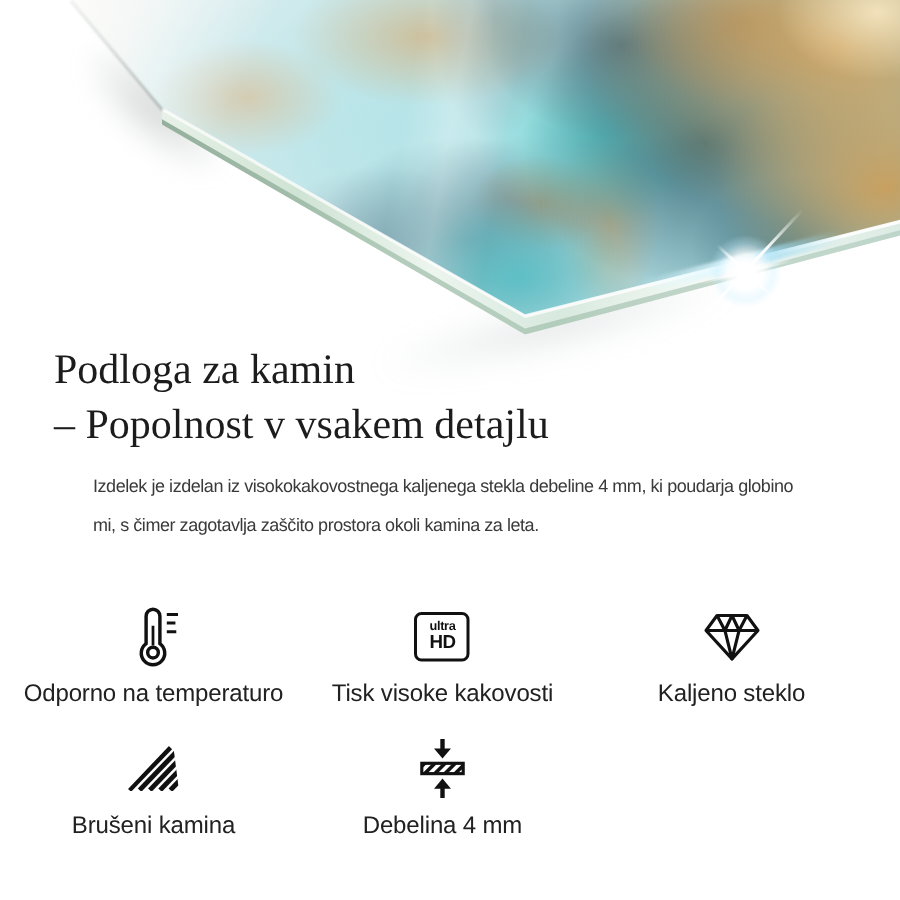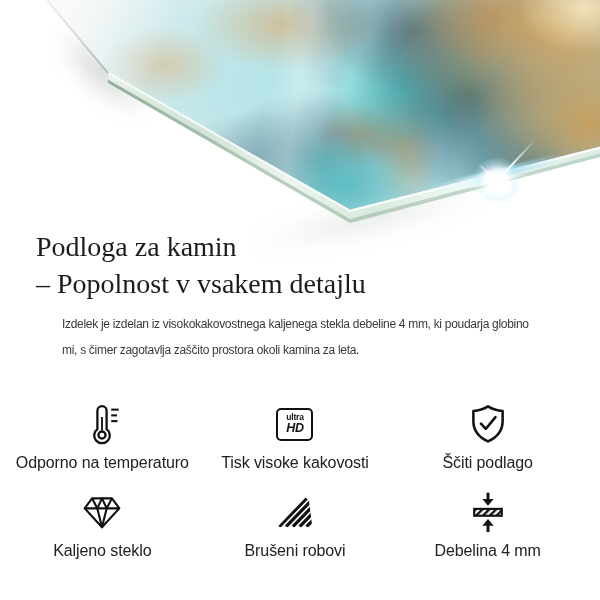--- a/index.html
+++ b/index.html
@@ -117,21 +117,21 @@
   .feature{display:flex;flex-direction:column;align-items:center;}
   .icon-box{height:50px;display:flex;align-items:center;justify-content:center;}
   .feature .label{margin-top:5px;font-size:16px;color:#212121;letter-spacing:-.1px;}
 
   .uhd-box{
     width:33px;height:29px;border:2.6px solid #111;border-radius:5px;
     display:flex;flex-direction:column;align-items:center;justify-content:center;
     color:#111;line-height:1;
   }
   .uhd-top{font-size:8.5px;font-weight:700;letter-spacing:-.2px;}
-  .uhd-bottom{font-size:12.5px;font-weight:800;letter-spacing:-.3px;margin-top:.5px;font-style:italic;}
+  .uhd-bottom{font-size:12.5px;font-weight:800;letter-spacing:-.3px;margin-top:.5px;}
 
   svg.icon{display:block;}
 </style>
 </head>
 <body>
 
 <div class="stage">
 
   <div class="hero">
     <div class="shadow-corner"></div>
@@ -180,29 +180,20 @@
       <div class="feature">
         <div class="icon-box">
           <div class="uhd-box">
             <span class="uhd-top">ultra</span>
             <span class="uhd-bottom">HD</span>
           </div>
         </div>
         <div class="label">Tisk visoke kakovosti</div>
       </div>
 
-      <div class="feature">
-        <div class="icon-box">
-          <svg class="icon" width="44" height="44" viewBox="0 0 40 40" fill="none" stroke="#111" stroke-width="2.3" stroke-linejoin="round" stroke-linecap="round">
-            <path d="M20 4 C16.2 6.4 11.2 7.9 6.7 8.1 V17.2 C6.7 26.4 12.6 32.4 20 35.8 C27.4 32.4 33.3 26.4 33.3 17.2 V8.1 C28.8 7.9 23.8 6.4 20 4 Z"></path>
-            <path d="M13.6 19.6 L18 24.4 L26.8 13.8"></path>
-          </svg>
-        </div>
-        <div class="label">Ščiti podlago</div>
-      </div>
 
       <div class="feature">
         <div class="icon-box">
           <svg class="icon" width="46" height="42" viewBox="0 0 40 40" fill="none" stroke="#111" stroke-width="2" stroke-linejoin="round">
             <path d="M10.5 7 H29.5 L36.5 16.5 L20 34.5 L3.5 16.5 Z"></path>
             <line x1="3.5" y1="16.5" x2="36.5" y2="16.5"></line>
             <path d="M10.5 7 L15.5 16.5 L20 7 L24.5 16.5 L29.5 7"></path>
             <path d="M15.5 16.5 L20 34.5 L24.5 16.5"></path>
           </svg>
         </div>
@@ -219,21 +210,21 @@
             </defs>
             <g clip-path="url(#triclip)" stroke="#111" stroke-width="3.1">
               <line x1="5" y1="33" x2="31" y2="6"></line>
               <line x1="11.5" y1="33" x2="37.5" y2="6"></line>
               <line x1="18" y1="33" x2="44" y2="6"></line>
               <line x1="24.5" y1="33" x2="50.5" y2="6"></line>
               <line x1="31" y1="33" x2="57" y2="6"></line>
             </g>
           </svg>
         </div>
-        <div class="label">Brušeni robovi</div>
+        <div class="label">Brušeni kamina</div>
       </div>
 
       <div class="feature">
         <div class="icon-box">
           <svg class="icon" width="44" height="46" viewBox="0 0 40 44" fill="none">
             <defs>
               <pattern id="hatch2" width="4.6" height="4.6" patternUnits="userSpaceOnUse" patternTransform="rotate(45)">
                 <rect width="2.3" height="4.6" fill="#111"></rect>
               </pattern>
             </defs>

